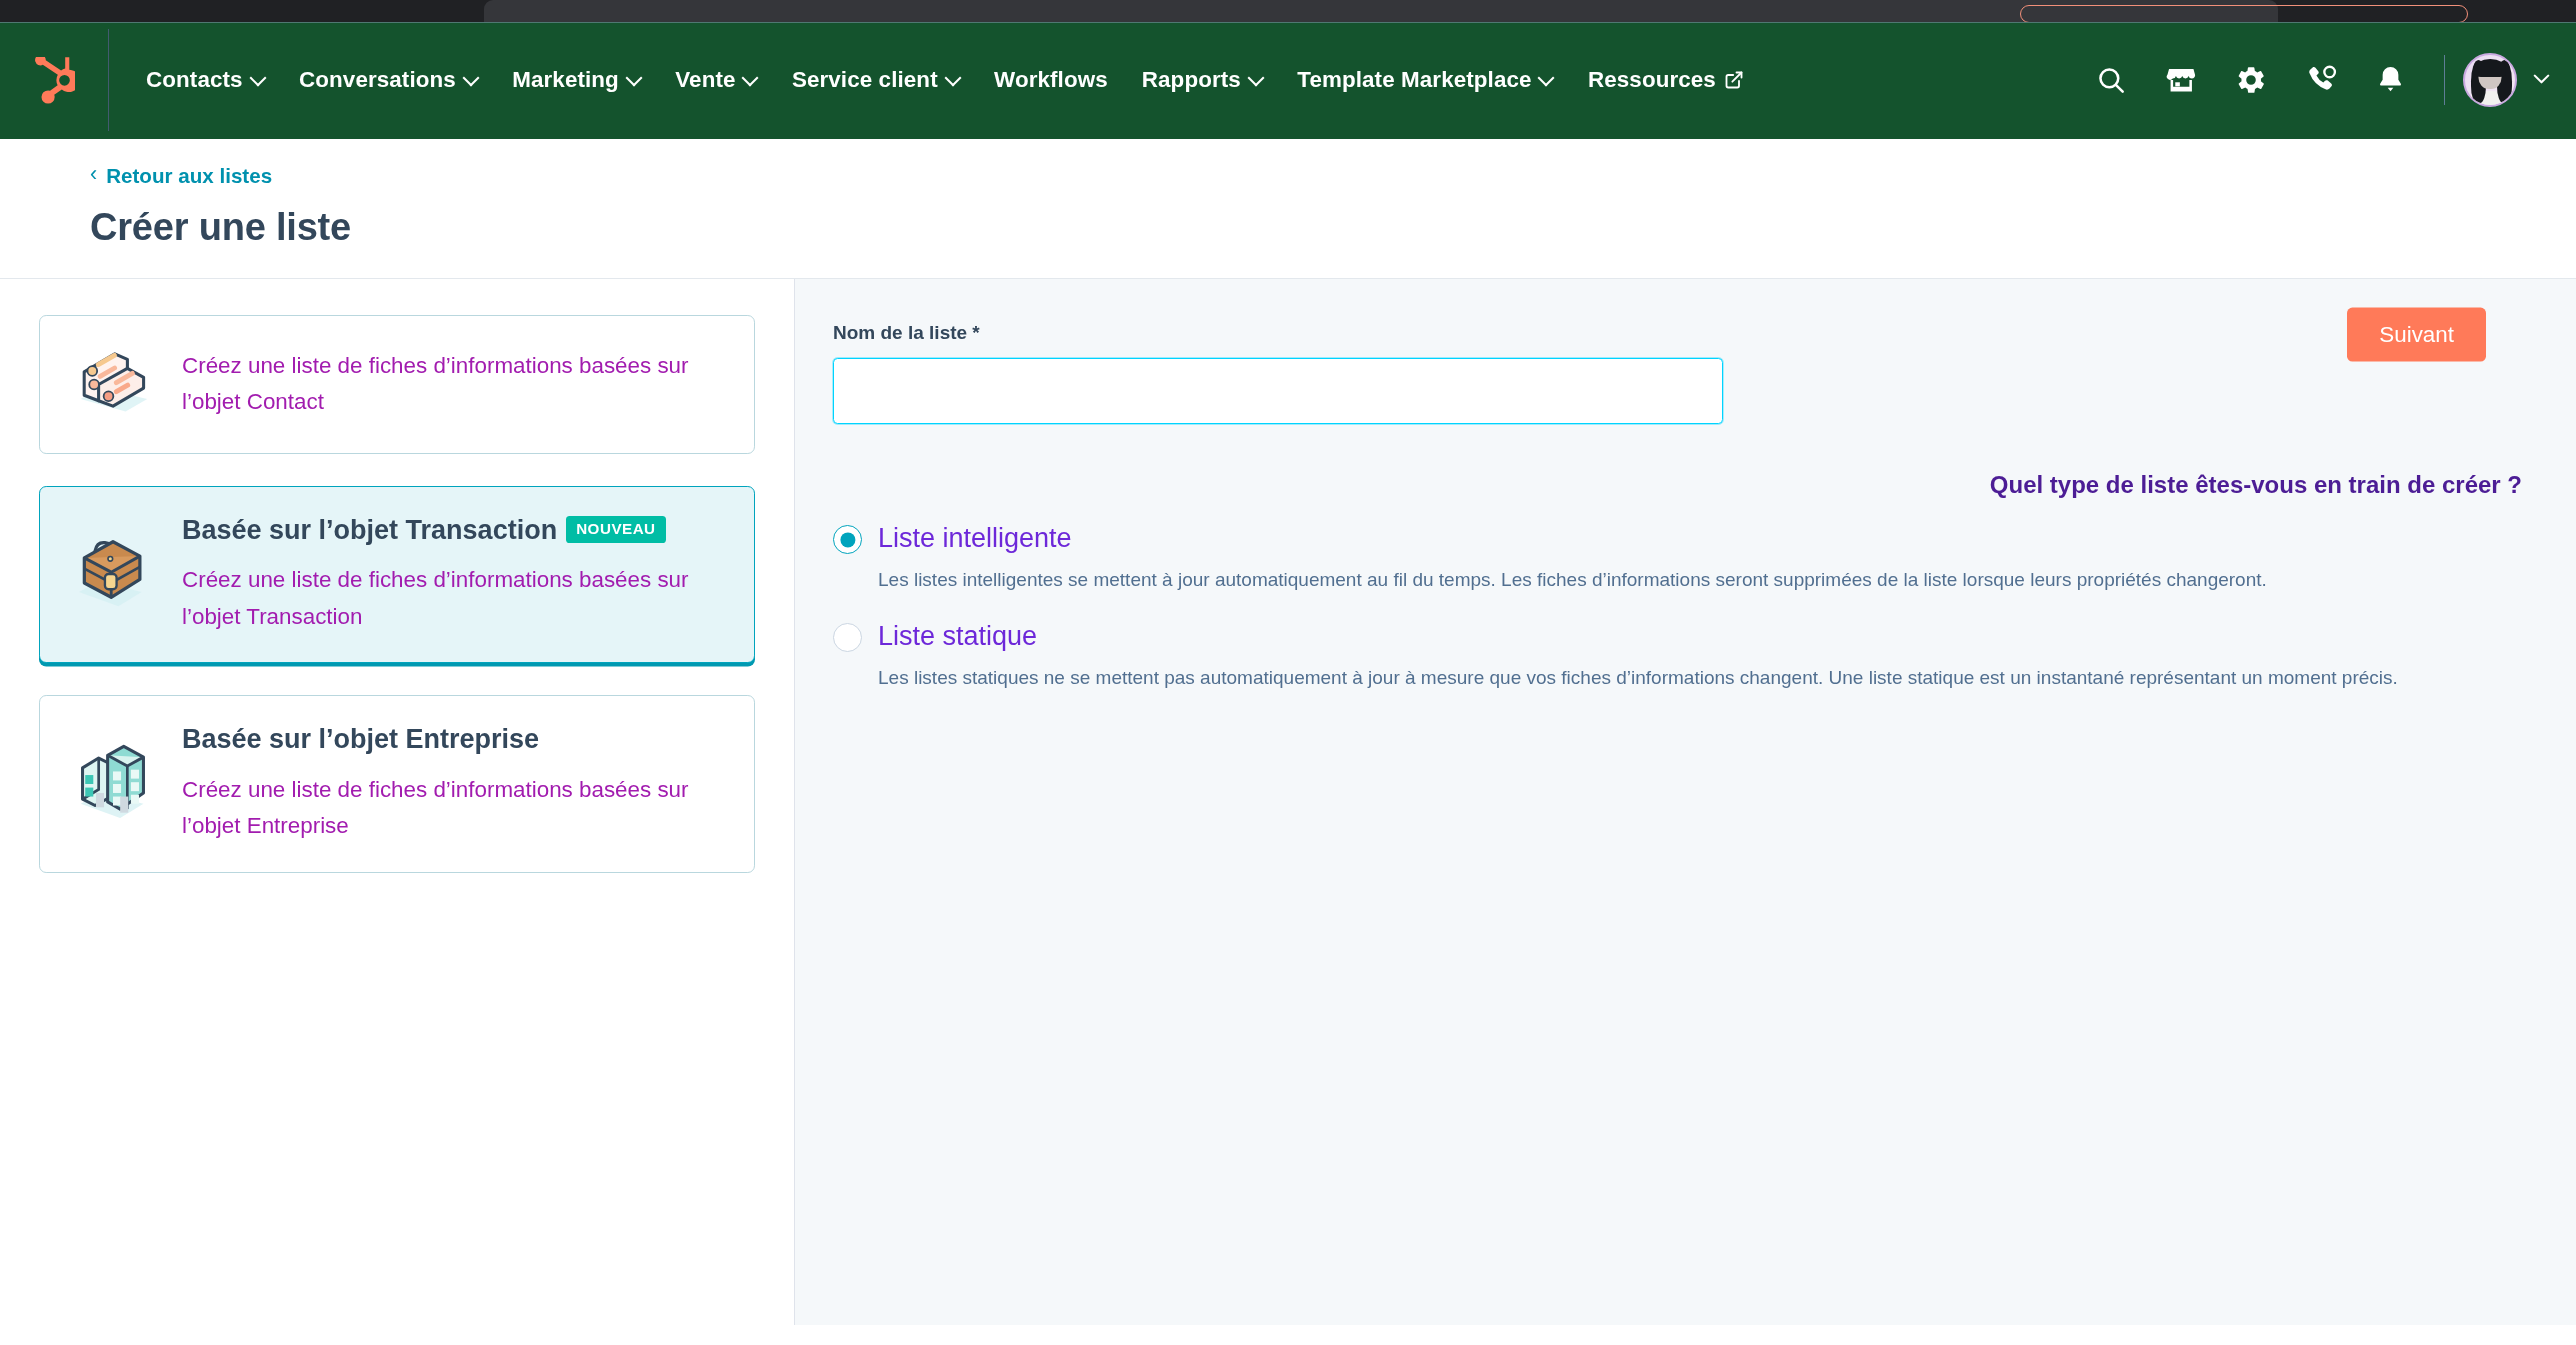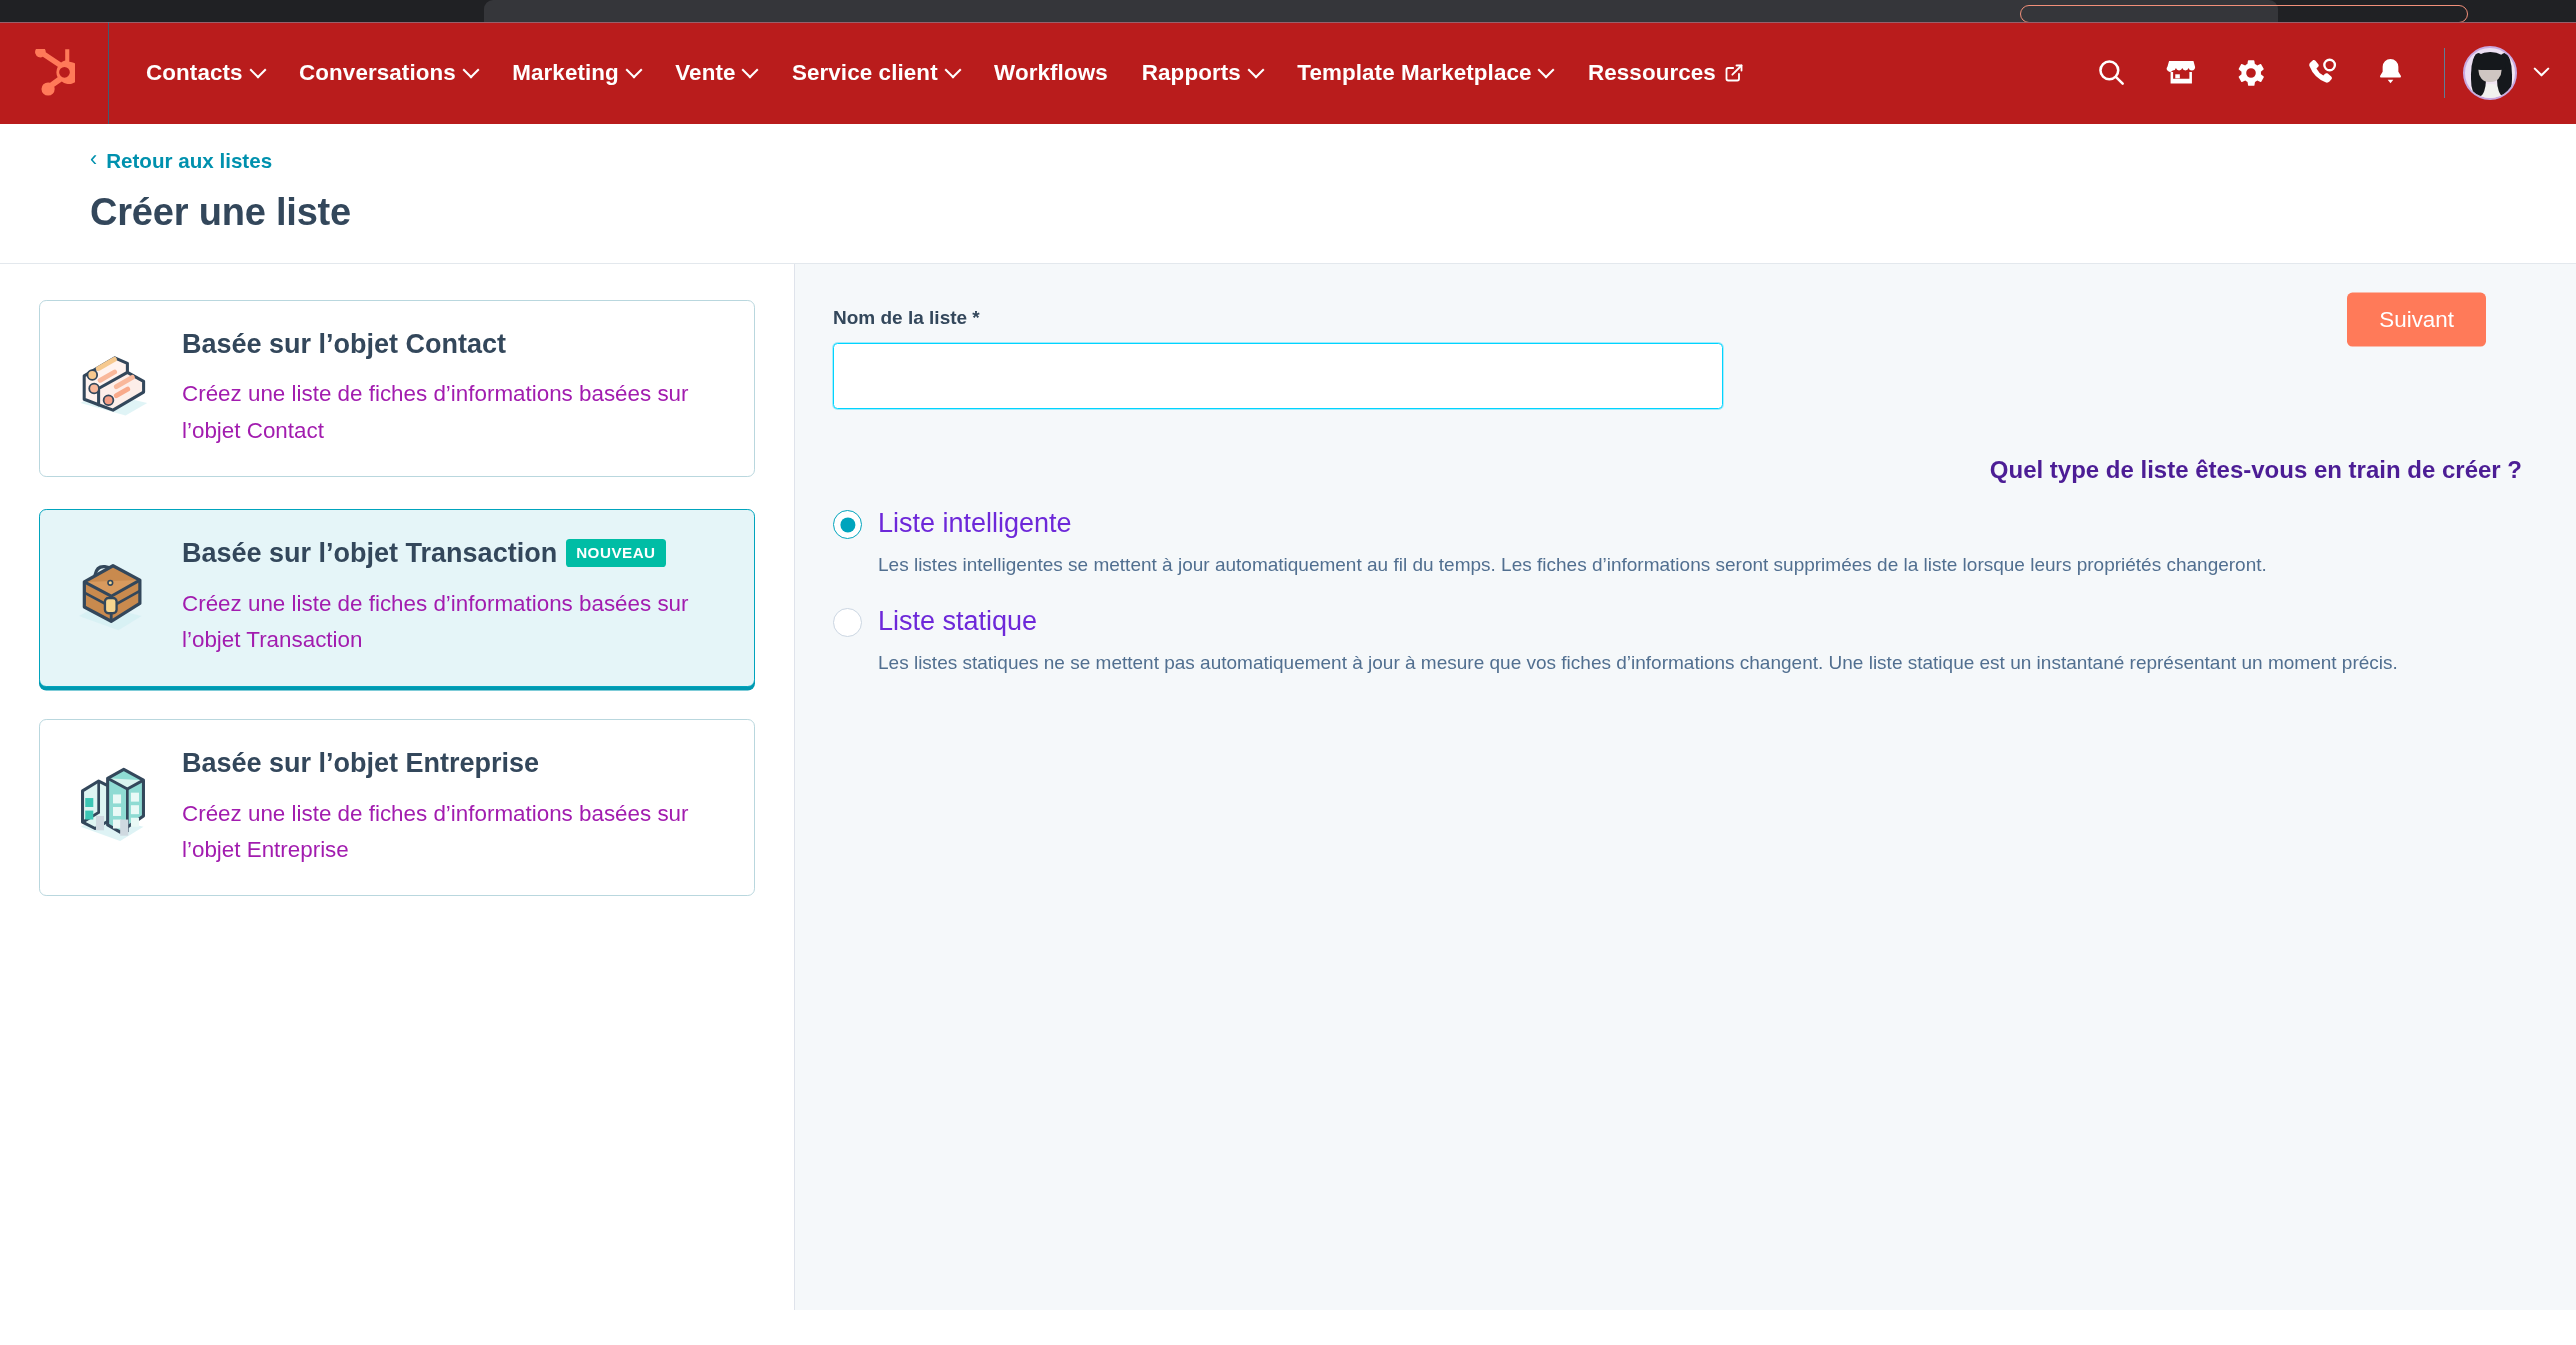--- a/index.html
+++ b/index.html
@@ -32,22 +32,22 @@
     right: 108px;
     top: 5.4px;
     width: 448px;
     height: 18px;
     border: 1.8px solid #f2907a;
     border-radius: 12.6px;
   }
 
   
   .topnav {
-    height: 102px;
-    background: #b91c1c;
+    height: 117px;
+    background: #14532d;
     display: flex;
     align-items: center;
     position: relative;
   }
   .topnav::after {
     content: "";
     position: absolute;
     left: 0; right: 0; top: 0;
     height: 1.8px;
     background: #7f98ac;
@@ -510,21 +510,20 @@
           <rect x="30" y="23" width="26" height="5.4" rx="2.7" transform="rotate(-30 30 23)" fill="#f6c98f"></rect>
           <rect x="32" y="36" width="24" height="5.4" rx="2.7" transform="rotate(-30 32 36)" fill="#f9b89b"></rect>
           <rect x="50" y="43" width="26" height="5.4" rx="2.7" transform="rotate(-30 50 43)" fill="#f9b89b"></rect>
           <rect x="50" y="53" width="20" height="5.4" rx="2.7" transform="rotate(-30 50 53)" fill="#f9a98a"></rect>
           <circle cx="27" cy="31" r="5.4" fill="#f6c98f" stroke="#33475b" stroke-width="2"></circle>
           <circle cx="29" cy="46" r="5.4" fill="#f9b89b" stroke="#33475b" stroke-width="2"></circle>
           <circle cx="45" cy="59" r="5.4" fill="#f59d84" stroke="#33475b" stroke-width="2"></circle>
         </svg>
       </div>
       <div class="card-body">
-        <div class="card-title">Basée sur l’objet Contact</div>
         <div class="card-desc">Créez une liste de fiches d’informations basées sur l’objet Contact</div>
       </div>
     </div>
 
     <div class="obj-card selected">
       <div class="card-illu">
         <svg width="90" height="86" viewBox="0 0 100 96">
           <path d="M12 68 L34 56 L82 68 L56 84 Z" fill="#d6f0f3" opacity=".85"></path>
           <path d="M30 22 q2-10 11-9 q9 1 9 10" fill="none" stroke="#33475b" stroke-width="3.6" stroke-linecap="round"></path>
           <path d="M18 30 L50 12 L80 28 L80 54 L48 74 L18 58 Z" fill="#c98a4e" stroke="#33475b" stroke-width="3.6" stroke-linejoin="round"></path>

